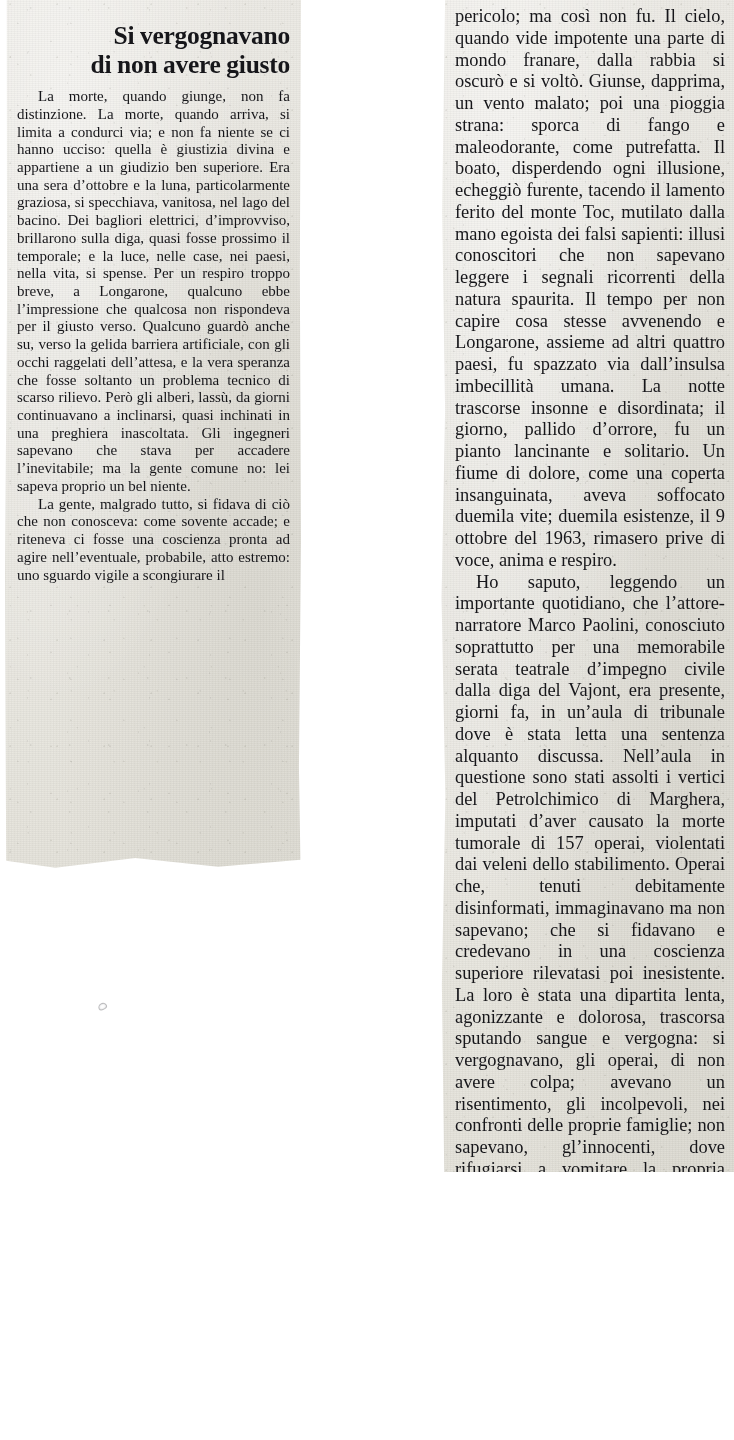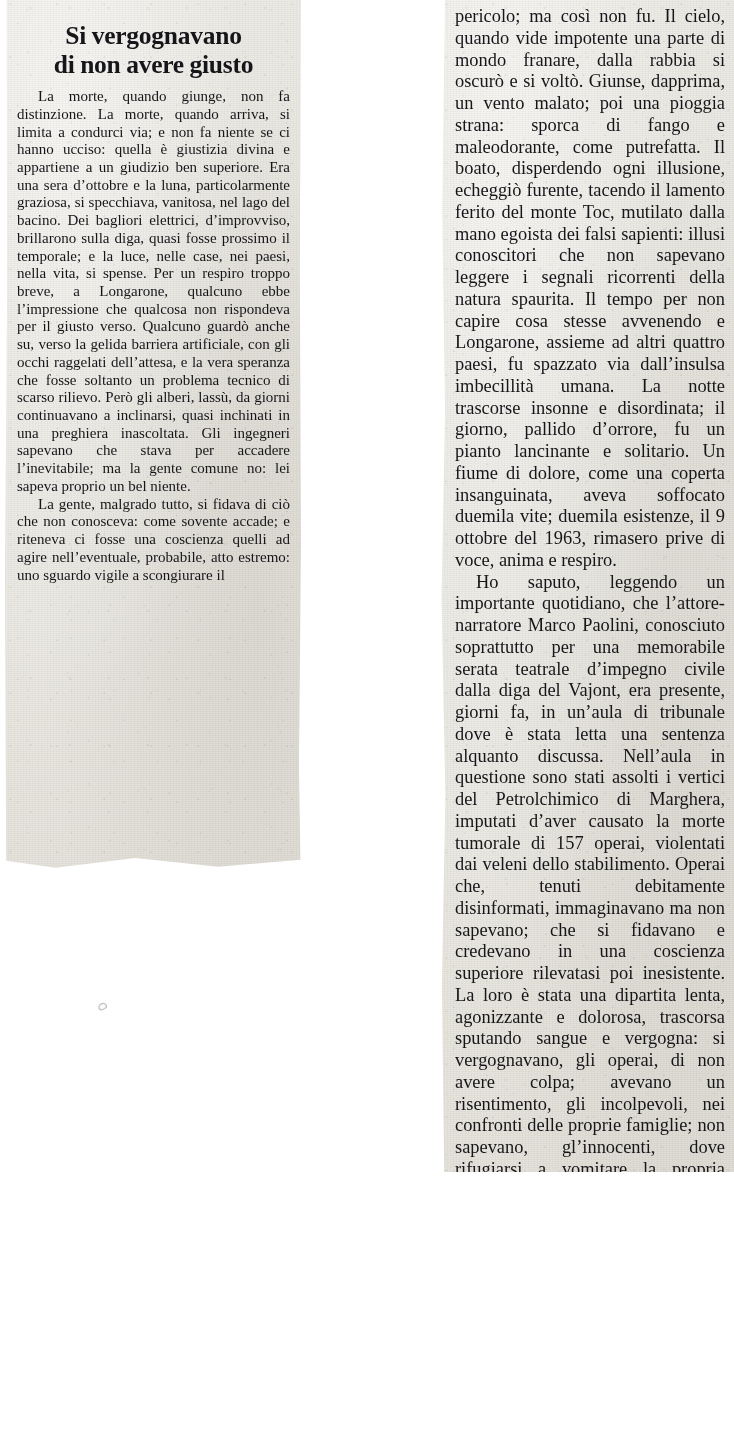--- a/index.html
+++ b/index.html
@@ -91,21 +91,21 @@
   #col2 .inner { padding: 6px 9px 8px 14px; }
 
   
   h1.headline {
     margin: 0 0 9px 0;
     font-size: 25.5px;
     line-height: 1.12;
     font-weight: bold;
     letter-spacing: -0.25px;
     word-spacing: -0.5px;
-    text-align: center;
+    text-align: right;
   }
   h1.headline .hl-line { display: block; }
 
   p.body {
     margin: 0;
     font-size: 15px;
     line-height: 1.182;
     text-align: justify;
     text-indent: 21px;
     word-spacing: 0px;
@@ -135,21 +135,21 @@
 <div class="clipping" id="col1">
   <div class="inner">
 
     <h1 class="headline">
       <span class="hl-line">Si vergognavano</span>
       <span class="hl-line">di non avere giusto</span>
     </h1>
 
     <p class="body">La morte, quando giunge, non fa distinzione. La morte, quando arriva, si limita a condurci via; e non fa niente se ci hanno ucciso: quella è giustizia divina e appartiene a un giudizio ben superiore. Era una sera d’ottobre e la luna, particolarmente graziosa, si specchiava, vanitosa, nel lago del bacino. Dei bagliori elettrici, d’improvviso, brillarono sulla diga, quasi fosse prossimo il temporale; e la luce, nelle case, nei paesi, nella vita, si spense. Per un respiro troppo breve, a Longarone, qualcuno ebbe l’impressione che qualcosa non rispondeva per il giusto verso. Qualcuno guardò anche su, verso la gelida barriera artificiale, con gli occhi raggelati dell’attesa, e la vera speranza che fosse soltanto un problema tecnico di scarso rilievo. Però gli alberi, lassù, da giorni continuavano a inclinarsi, quasi inchinati in una preghiera inascoltata. Gli ingegneri sapevano che stava per accadere l’inevitabile; ma la gente comune no: lei sapeva proprio un bel niente.</p>
 
-    <p class="body">La gente, malgrado tutto, si fidava di ciò che non conosceva: come sovente accade; e riteneva ci fosse una coscienza quelli ad agire nell’eventuale, probabile, atto estremo: uno sguardo vigile a scongiurare il</p>
+    <p class="body">La gente, malgrado tutto, si fidava di ciò che non conosceva: come sovente accade; e riteneva ci fosse una coscienza pronta ad agire nell’eventuale, probabile, atto estremo: uno sguardo vigile a scongiurare il</p>
 
   </div>
 </div>
 
 <div class="clipping" id="col2">
   <div class="inner">
 
     <p class="body cont">pericolo; ma così non fu. Il cielo, quando vide impotente una parte di mondo franare, dalla rabbia si oscurò e si voltò. Giunse, dapprima, un vento malato; poi una pioggia strana: sporca di fango e maleodorante, come putrefatta. Il boato, disperdendo ogni illusione, echeggiò furente, tacendo il lamento ferito del monte Toc, mutilato dalla mano egoista dei falsi sapienti: illusi conoscitori che non sapevano leggere i segnali ricorrenti della natura spaurita. Il tempo per non capire cosa stesse avvenendo e Longarone, assieme ad altri quattro paesi, fu spazzato via dall’insulsa imbecillità umana. La notte trascorse insonne e disordinata; il giorno, pallido d’orrore, fu un pianto lancinante e solitario. Un fiume di dolore, come una coperta insanguinata, aveva soffocato duemila vite; duemila esistenze, il 9 ottobre del 1963, rimasero prive di voce, anima e respiro.</p>
 
     <p class="body">Ho saputo, leggendo un importante quotidiano, che l’attore-narratore Marco Paolini, conosciuto soprattutto per una memorabile serata teatrale d’impegno civile dalla diga del Vajont, era presente, giorni fa, in un’aula di tribunale dove è stata letta una sentenza alquanto discussa. Nell’aula in questione sono stati assolti i vertici del Petrolchimico di Marghera, imputati d’aver causato la morte tumorale di 157 operai, violentati dai veleni dello stabilimento. Operai che, tenuti debitamente disinformati, immaginavano ma non sapevano; che si fidavano e credevano in una coscienza superiore rilevatasi poi inesistente. La loro è stata una dipartita lenta, agonizzante e dolorosa, trascorsa sputando sangue e vergogna: si vergognavano, gli operai, di non avere colpa; avevano un risentimento, gli incolpevoli, nei confronti delle proprie famiglie; non sapevano, gl’innocenti, dove rifugiarsi a vomitare la propria sofferenza. Pare che Paolini sia uscito dal tribunale con una smorfia di disgusto disegnata sul volto, forse pensando anche ai misfatti del Vajont e a quelli che mai domandano chi sia il controllore; a coloro che si fidano, quasi ciecamente, dell’altrui responsabilità: sino a quando l’irrimediabile si manifesta e il senso ragionato delle cose si affievolisce, inanime e sconcertato.</p>

